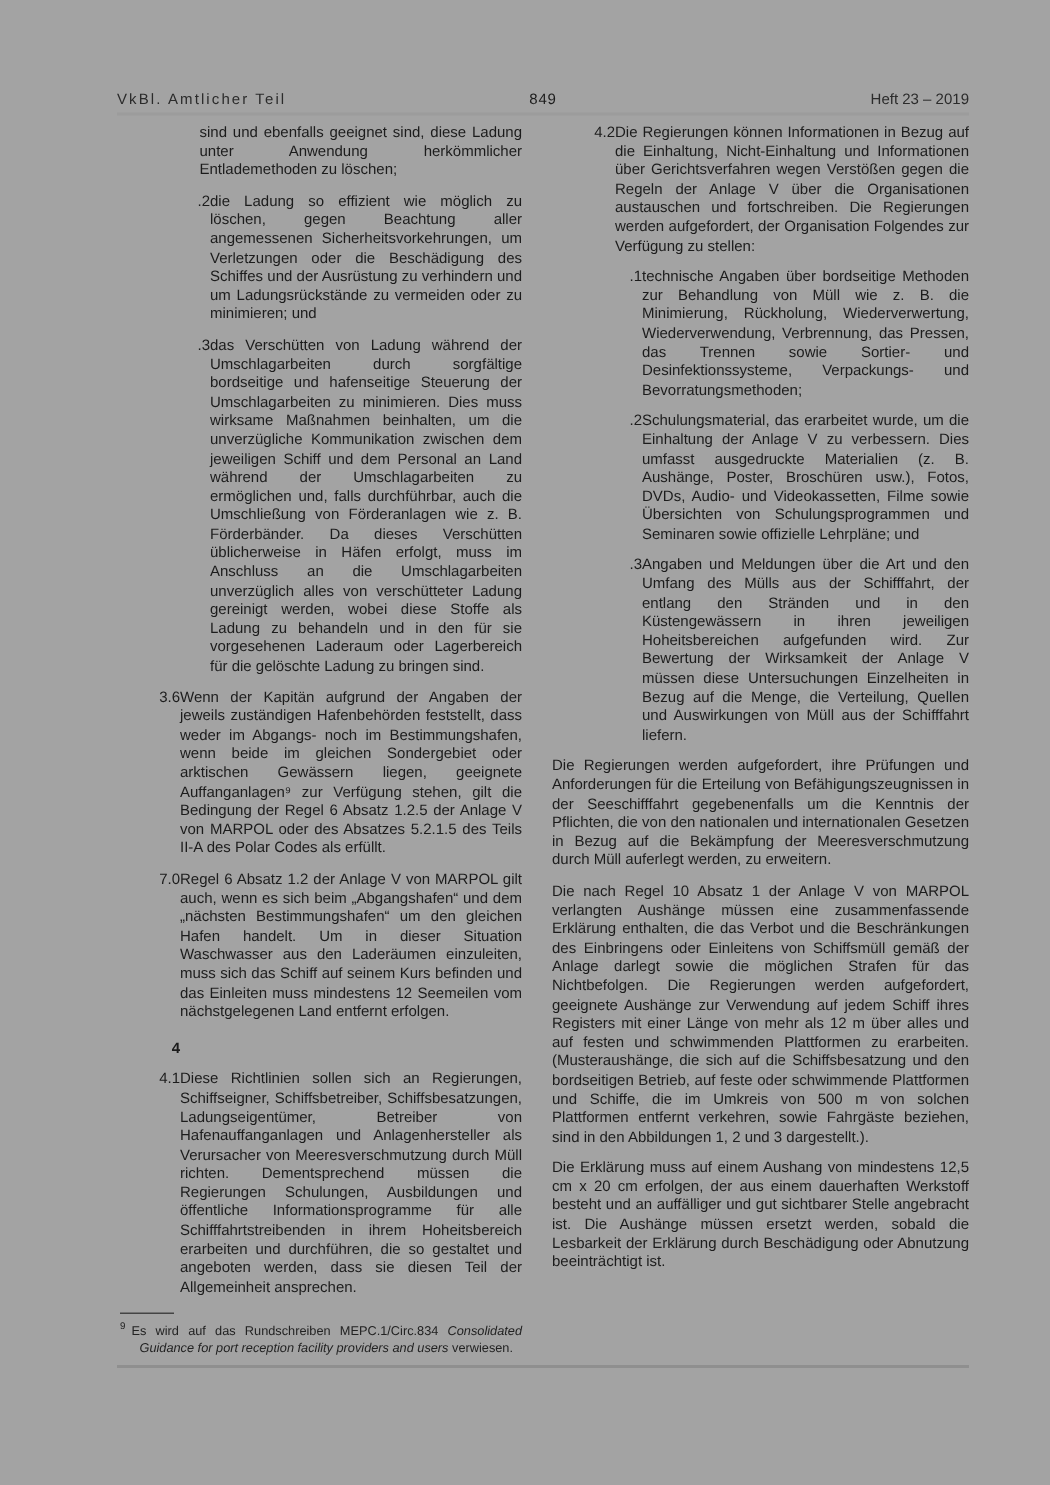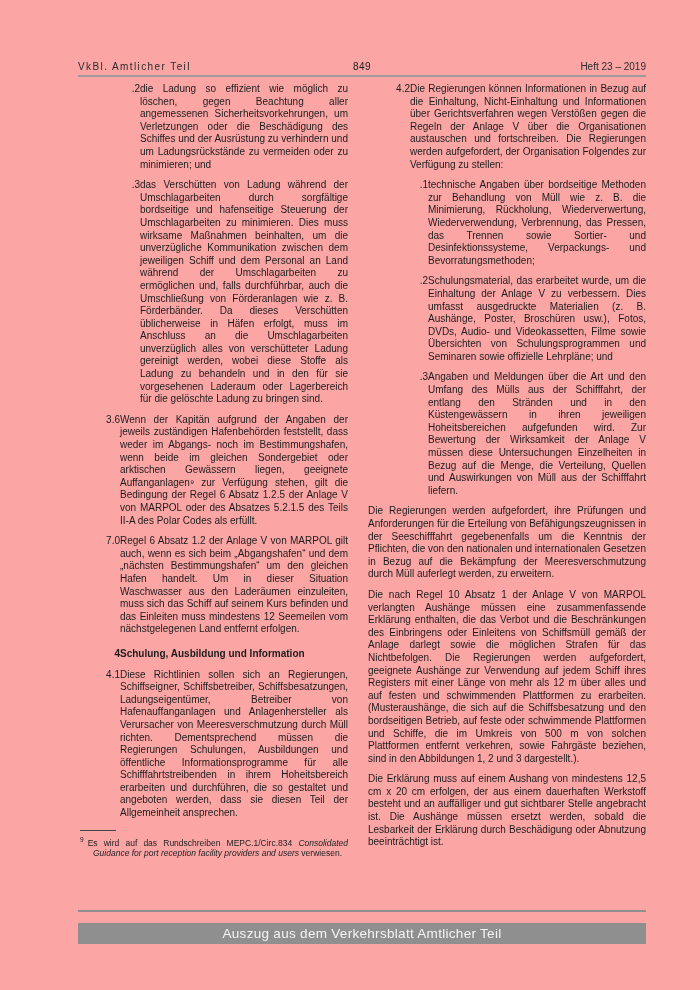--- a/index.html
+++ b/index.html
@@ -1,21 +1,21 @@
 <!DOCTYPE html>
 <html><head>
 <meta charset="utf-8">
 <style>
   html,body{margin:0;padding:0;}
   body{
     width:700px;height:990px;background:#ffffff;
     font-family:"Liberation Sans","DejaVu Sans",sans-serif;
     color:#1c1c1c;position:relative;overflow:hidden;
   }
-  .page{position:absolute;inset:0;background:#fca5a5;padding-left:28px;}
+  .page{position:absolute;inset:0;background:#a3a3a3;padding-left:28px;}
   
   .header{
     position:absolute;left:78px;top:61px;width:568px;
     display:flex;align-items:baseline;font-size:10px;
   }
   .header .h-left{flex:1;text-align:left;letter-spacing:1.4px;color:#2b2b2b;}
   .header .h-center{flex:1;text-align:center;font-weight:normal;letter-spacing:.5px;}
   .header .h-right{flex:1;text-align:right;color:#2b2b2b;}
   .header-rule{
     position:absolute;left:78px;top:75px;width:568px;height:2px;background:#9c9c9c;
@@ -66,20 +66,24 @@
     <span class="h-left">VkBl. Amtlicher Teil</span>
     <span class="h-center">849</span>
     <span class="h-right">Heft 23 – 2019</span>
   </div>
   <div class="header-rule"></div>
 
   <div class="cols">
 
     <div class="col-left">
 
+      <div class="block cont">
+
+        <div class="txt">sind und ebenfalls geeignet sind, diese Ladung unter Anwendung herkömmlicher Entlademethoden zu löschen;</div>
+      </div>
 
       <div class="block sub">
         <span class="num">.2</span>
         <div class="txt">die Ladung so effizient wie möglich zu löschen, gegen Beachtung aller angemessenen Sicherheitsvorkehrungen, um Verletzungen oder die Beschädigung des Schiffes und der Ausrüstung zu verhindern und um Ladungsrückstände zu vermeiden oder zu minimieren; und</div>
       </div>
 
       <div class="block sub">
         <span class="num">.3</span>
         <div class="txt">das Verschütten von Ladung während der Umschlagarbeiten durch sorgfältige bordseitige und hafenseitige Steuerung der Umschlagarbeiten zu minimieren. Dies muss wirksame Maßnahmen beinhalten, um die unverzügliche Kommunikation zwischen dem jeweiligen Schiff und dem Personal an Land während der Umschlagarbeiten zu ermöglichen und, falls durchführbar, auch die Umschließung von Förderanlagen wie z. B. Förderbänder. Da dieses Verschütten üblicherweise in Häfen erfolgt, muss im Anschluss an die Umschlagarbeiten unverzüglich alles von verschütteter Ladung gereinigt werden, wobei diese Stoffe als Ladung zu behandeln und in den für sie vorgesehenen Laderaum oder Lagerbereich für die gelöschte Ladung zu bringen sind.</div>
       </div>
@@ -89,21 +93,20 @@
         <div class="txt">Wenn der Kapitän aufgrund der Angaben der jeweils zuständigen Hafenbehörden feststellt, dass weder im Abgangs- noch im Bestimmungshafen, wenn beide im gleichen Sondergebiet oder arktischen Gewässern liegen, geeignete Auffanganlagen⁹ zur Verfügung stehen, gilt die Bedingung der Regel 6 Absatz 1.2.5 der Anlage V von MARPOL oder des Absatzes 5.2.1.5 des Teils II-A des Polar Codes als erfüllt.</div>
       </div>
 
       <div class="block item">
         <span class="num">7.0</span>
         <div class="txt">Regel 6 Absatz 1.2 der Anlage V von MARPOL gilt auch, wenn es sich beim „Abgangshafen“ und dem „nächsten Bestimmungshafen“ um den gleichen Hafen handelt. Um in dieser Situation Waschwasser aus den Laderäumen einzuleiten, muss sich das Schiff auf seinem Kurs befinden und das Einleiten muss mindestens 12 Seemeilen vom nächstgelegenen Land entfernt erfolgen.</div>
       </div>
 
       <div class="block item heading">
         <span class="num">4</span>
-        <div class="txt">Schulung, Ausbildung und Information</div>
       </div>
 
       <div class="block item">
         <span class="num">4.1</span>
         <div class="txt">Diese Richtlinien sollen sich an Regierungen, Schiffseigner, Schiffsbetreiber, Schiffsbesatzungen, Ladungseigentümer, Betreiber von Hafenauffanganlagen und Anlagenhersteller als Verursacher von Meeresverschmutzung durch Müll richten. Dementsprechend müssen die Regierungen Schulungen, Ausbildungen und öffentliche Informationsprogramme für alle Schifffahrtstreibenden in ihrem Hoheitsbereich erarbeiten und durchführen, die so gestaltet und angeboten werden, dass sie diesen Teil der Allgemeinheit ansprechen.</div>
       </div>
 
       <div class="footnote">
         <div class="fn-rule"></div>
         <div class="fn-text"><sup>9</sup><span>Es wird auf das Rundschreiben MEPC.1/Circ.834 </span><em>Consolidated Guidance for port reception facility providers and users</em><span> verwiesen.</span></div>
@@ -142,17 +145,14 @@
       </div>
 
       <div class="block item">
         <div class="txt">Die Erklärung muss auf einem Aushang von mindestens 12,5 cm x 20 cm erfolgen, der aus einem dauerhaften Werkstoff besteht und an auffälliger und gut sichtbarer Stelle angebracht ist. Die Aushänge müssen ersetzt werden, sobald die Lesbarkeit der Erklärung durch Beschädigung oder Abnutzung beeinträchtigt ist.</div>
       </div>
 
     </div>
   </div>
 
   <div class="bottom-rule"></div>
-  <div class="footer-bar">
-    <span>Auszug aus dem Verkehrsblatt Amtlicher Teil</span>
-  </div>
 
 </div>
 
 </body></html>

